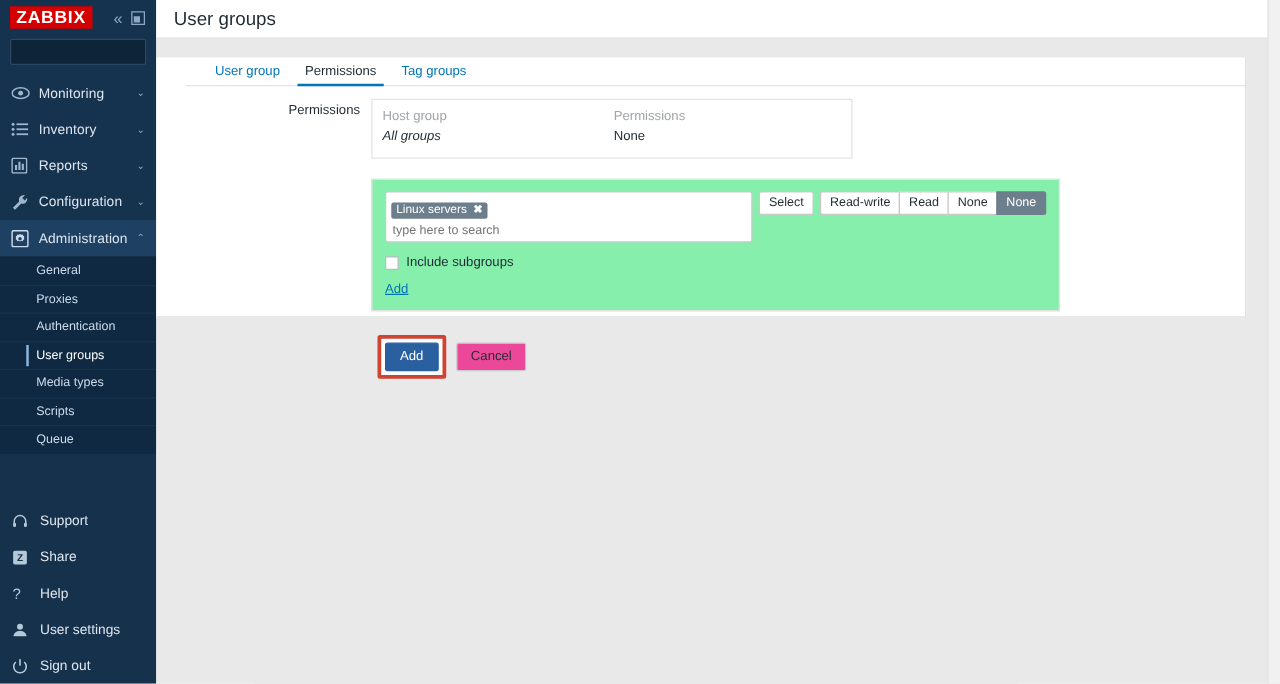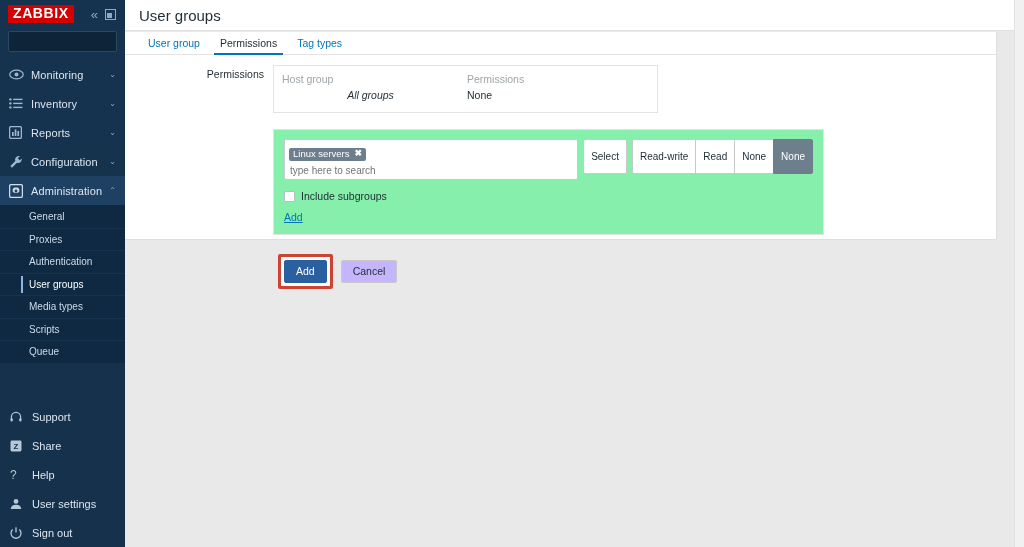--- a/index.html
+++ b/index.html
@@ -180,26 +180,27 @@
     border-bottom: 1px solid #e0e0e0;
   }
   .page-title {
     font-size: 15px;
     color: #1f2c33;
     font-weight: normal;
   }
 
   .card {
     background: #ffffff;
-    margin: 1px 27px 0 0;
+    margin: 15px 27px 0 0;
     border: 1px solid #dfdfdf;
     border-top: none;
     border-left: none;
     height: 208px;
     position: relative;
+    padding-left: 24px;
   }
   .tabs {
     display: flex;
     align-items: flex-end;
     height: 23px;
     padding-left: 13px;
     border-bottom: 1px solid #e3e3e3;
     gap: 0;
   }
   .tab {
@@ -241,21 +242,21 @@
     border: 1px solid #e3e3e3;
     width: 385px;
     padding: 5px 0 9px 0;
     background: #fff;
   }
   .perm-table .ptrow { display: flex; }
   .perm-table .ptcell { padding: 2px 0 2px 8px; font-size: 10.5px; }
   .ptcell.c1 { width: 185px; flex: 0 0 185px; }
   .ptcell.c2 { flex: 1; }
   .pt-head { color: #a0a5a9; }
-  .pt-val-italic { font-style: italic; color: #1f2c33; text-align: center; }
+  .pt-val-italic { font-style: italic; color: #1f2c33; }
   .pt-val { color: #1f2c33; }
 
   .perm-editor {
     margin-top: 16px;
     border: 1px solid #e3e3e3;
     width: 551px;
     padding: 9px 10px 9px 10px;
     background: #86efac;
   }
   .ms-row { display: flex; align-items: flex-start; gap: 5px; }
@@ -296,21 +297,21 @@
     padding: 4px 0 0 1px;
     font-family: "Liberation Sans", sans-serif;
   }
   .btn-group { display: flex; gap: 0; align-items: flex-start; }
   .seg {
     font-size: 10px;
     color: #1f2c33;
     background: #ffffff;
     border: 1px solid #c9c9c9;
     padding: 3px 7px 4px 7px;
-    height: 35px;
+    height: 19px;
     line-height: 11px;
     cursor: pointer;
     white-space: nowrap;
     border-radius: 2px;
   }
   .seg-set { display: flex; margin-left: 5px; }
   .seg-set .seg { border-radius: 0; margin-left: -1px; }
   .seg-set .seg:first-child { border-radius: 2px 0 0 2px; margin-left: 0; }
   .seg-set .seg:last-child { border-radius: 0 2px 2px 0; }
   .seg.selected {
@@ -356,21 +357,21 @@
     border-radius: 2px;
     cursor: pointer;
     line-height: 12px;
   }
   .btn-primary {
     background: #2a5fa0;
     border: 1px solid #2a5fa0;
     color: #ffffff;
   }
   .btn-secondary {
-    background: #c4b5fd;
+    background: #ec4899;
     border: 1px solid #c9c9c9;
     color: #1f2c33;
   }
   .hl-wrap {
     border: 3px solid #cf4332;
     padding: 3px;
     border-radius: 2px;
     display: inline-flex;
     background: #ffffff;
   }
@@ -543,21 +544,21 @@
 
     <div class="page-header">
       <div class="page-title">User groups</div>
     </div>
 
     <div class="card">
 
       <div class="tabs">
         <div class="tab">User group</div>
         <div class="tab active">Permissions</div>
-        <div class="tab">Tag types</div>
+        <div class="tab">Tag groups</div>
       </div>
 
       <div class="form-body">
 
         <div class="form-row">
           <div class="form-label">Permissions</div>
 
           <div>
 
             <div class="perm-table">

